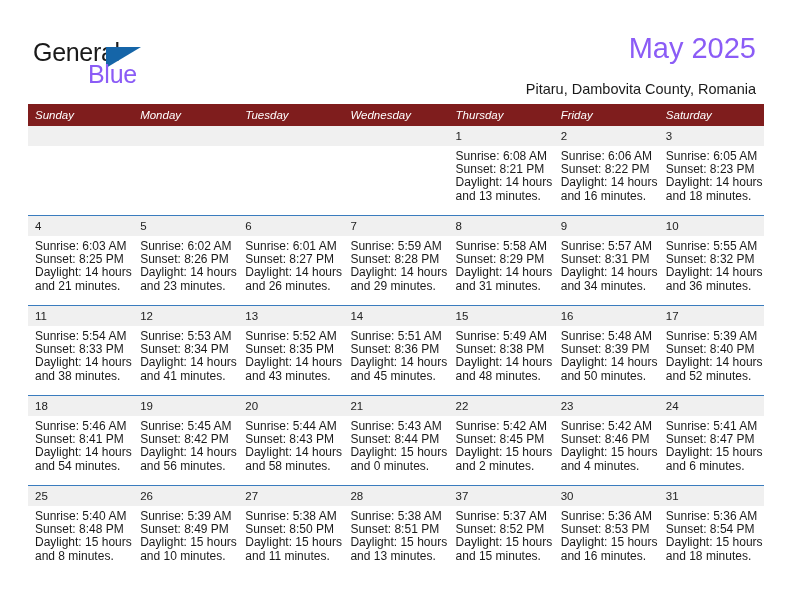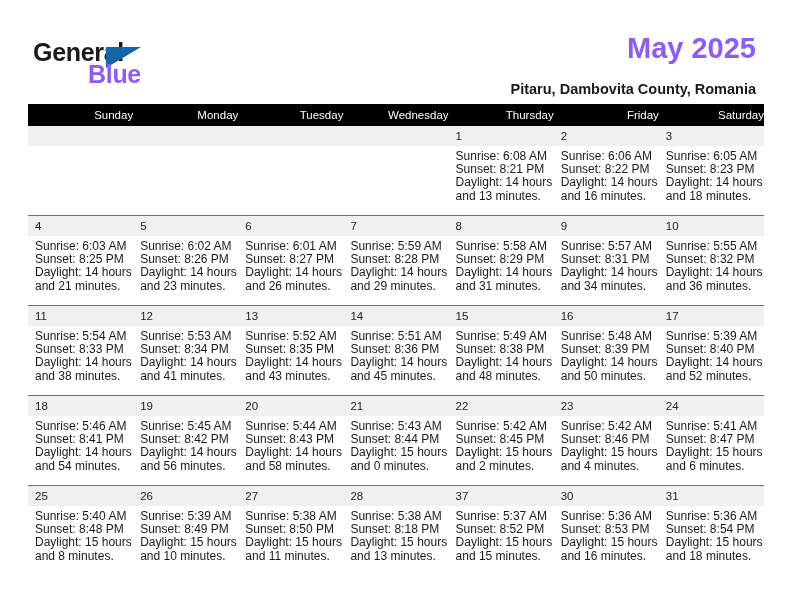--- a/index.html
+++ b/index.html
@@ -22,21 +22,20 @@
     box-sizing: border-box;
   }
 
   
   .top-bar {
     position: absolute;
     left: 0;
     top: 0;
     width: 792px;
     height: 104px;
-    font-weight: bold;
   }
   .brand {
     position: absolute;
     left: 33px;
     top: 38px;
     width: 230px;
     height: 56px;
   }
   .brand-general {
     position: absolute;
@@ -90,28 +89,29 @@
   
   .calendar {
     position: absolute;
     left: 28px;
     top: 104px;
     width: 736px;
     border-collapse: collapse;
     table-layout: fixed;
   }
   .calendar th {
-    background: #000000;
+    background: #7f1d1d;
     color: #ffffff;
     font-weight: normal;
     font-size: 11.5px;
-    text-align: right;
+    text-align: left;
     padding: 5px 0 5px 7px;
     height: 12px;
     border: none;
+    font-style: italic;
   }
   .calendar td {
     vertical-align: top;
     padding: 0;
     border: none;
     border-top: 1px solid #3a7cbe;
     height: 89px;
     background: #ffffff;
   }
   .calendar tr.week-row:first-child td {
@@ -462,21 +462,21 @@
               <div>Sunrise: 5:38 AM</div>
               <div>Sunset: 8:50 PM</div>
               <div>Daylight: 15 hours</div>
               <div>and 11 minutes.</div>
             </div>
           </td>
           <td>
             <div class="daynum">28</div>
             <div class="cell-body">
               <div>Sunrise: 5:38 AM</div>
-              <div>Sunset: 8:18 PM</div>
+              <div>Sunset: 8:51 PM</div>
               <div>Daylight: 15 hours</div>
               <div>and 13 minutes.</div>
             </div>
           </td>
           <td>
             <div class="daynum">37</div>
             <div class="cell-body">
               <div>Sunrise: 5:37 AM</div>
               <div>Sunset: 8:52 PM</div>
               <div>Daylight: 15 hours</div>

